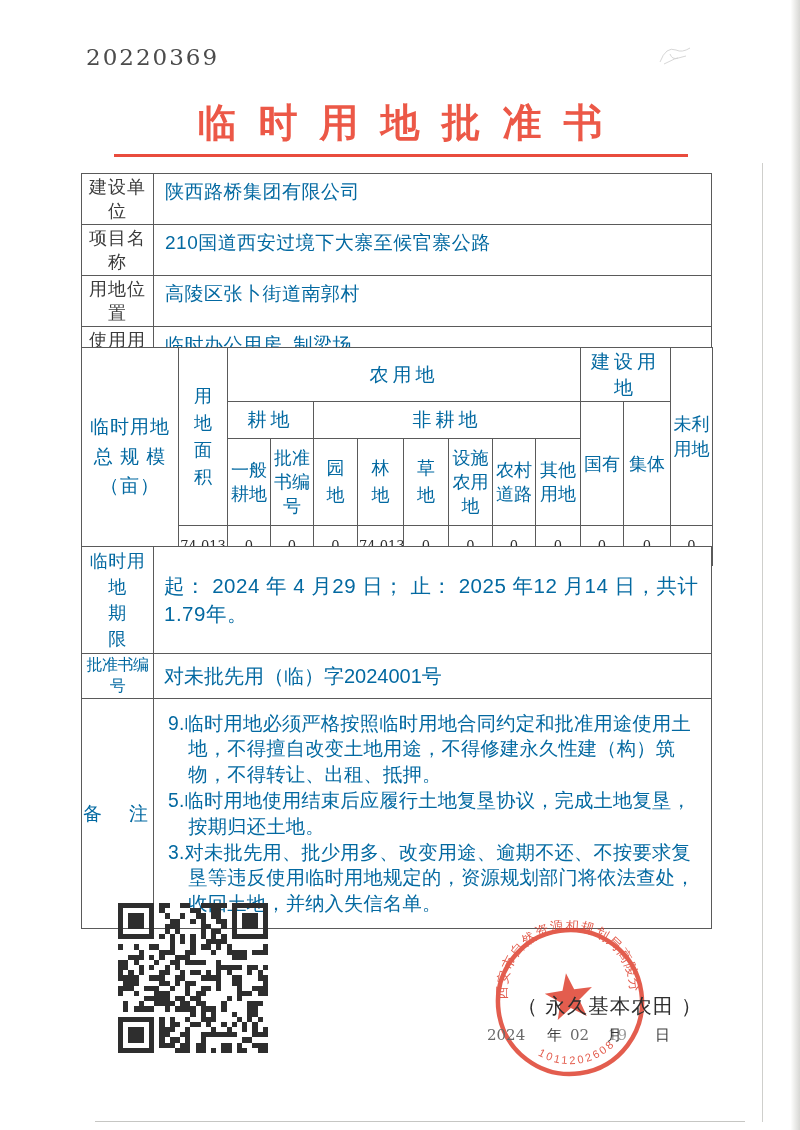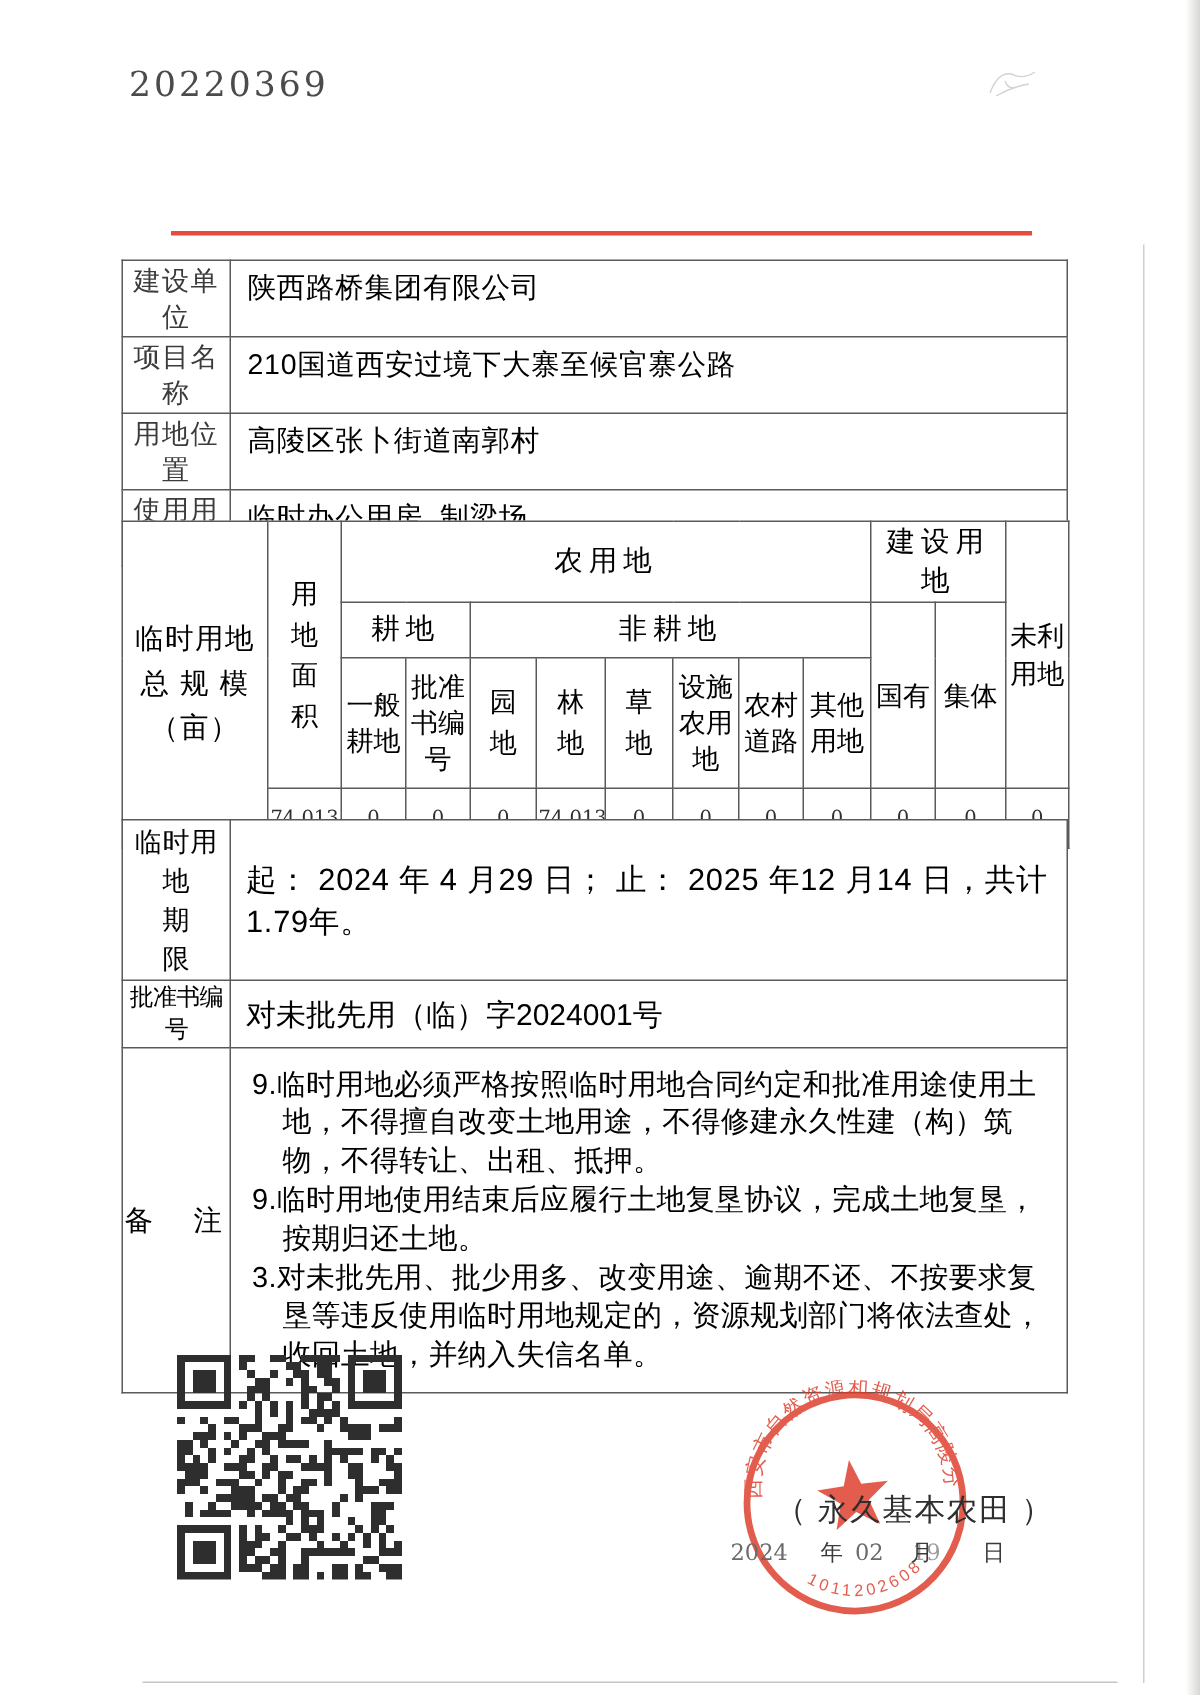--- a/index.html
+++ b/index.html
@@ -14,21 +14,21 @@
   .smudge{position:absolute;left:656px;top:38px;opacity:.45;}
 
   .doc-number{position:absolute;left:86px;top:44px;font-family:"DejaVu Serif",serif;
     font-size:23px;letter-spacing:2px;color:#4b4b4b;}
 
   .title{position:absolute;left:0;top:96px;width:800px;text-align:center;
     font-size:39px;font-weight:bold;letter-spacing:22px;text-indent:22px;color:#ec5847;}
   .title-underline{position:absolute;left:114px;top:154px;width:574px;height:3px;background:#e94c3d;}
 
   table{border-collapse:collapse;table-layout:fixed;position:absolute;left:81px;background:#fff;}
-  td,th{border:1px solid #5a5a5a;font-weight:normal;color:#000000;overflow:hidden;}
+  td,th{border:1px solid #5a5a5a;font-weight:normal;color:#0369a1;overflow:hidden;}
 
   
   #info-table{top:173px;width:631px;}
   #info-table .lbl{width:69px;text-align:center;font-size:18px;letter-spacing:1px;color:#3b3b3b;margin-left:36px;}
   #info-table tr{height:44px;}
   #info-table .val{padding:5px 8px 0 11px;vertical-align:top;font-size:19px;letter-spacing:.5px;}
 
   
   #scale-table{top:347px;width:631px;}
   #scale-table th{font-size:18px;line-height:1.35;padding:1px 2px;}
@@ -75,20 +75,21 @@
 
   <div class="edge-strip-right"></div>
   <div class="edge-right"></div>
   <div class="edge-bottom"></div>
   <svg class="smudge" width="48" height="36" viewBox="0 0 48 36">
     <path d="M4,24 Q10,8 20,12 Q26,15 34,10 M8,26 Q18,20 30,18 M14,16 Q16,22 22,20" stroke="#9a9a9a" stroke-width="0.9" fill="none"></path>
   </svg>
 
   <div class="doc-number">20220369</div>
 
+  <div class="title">临时用地批准书</div>
   <div class="title-underline"></div>
 
   <table id="info-table">
     <tbody>
         <tr>
       <td class="lbl">建设单位</td>
       <td class="val">陕西路桥集团有限公司</td>
     </tr>
     <tr>
       <td class="lbl">项目名称</td>
@@ -178,21 +179,21 @@
       <td class="term-val">起： 2024 年 4 月29 日； 止： 2025 年12 月14 日，共计1.79年。</td>
     </tr>
     <tr class="appr-row">
       <td class="lbl appr-lbl">批准书编号</td>
       <td class="appr-val">对未批先用（临）字2024001号</td>
     </tr>
     <tr class="remarks-row">
       <td class="lbl remarks-lbl">备　注</td>
       <td class="remarks-val">
         <p>9.临时用地必须严格按照临时用地合同约定和批准用途使用土地，不得擅自改变土地用途，不得修建永久性建（构）筑物，不得转让、出租、抵押。</p>
-        <p>9.临时用地使用结束后应履行土地复垦协议，完成土地复垦，按期归还土地。</p>
+        <p>5.临时用地使用结束后应履行土地复垦协议，完成土地复垦，按期归还土地。</p>
         <p>3.对未批先用、批少用多、改变用途、逾期不还、不按要求复垦等违反使用临时用地规定的，资源规划部门将依法查处，收回土地，并纳入失信名单。</p>
       </td>
     </tr>
   </tbody>
     </table>
 
   <div class="qr" id="qr-box"><svg width="150" height="150" viewBox="0 0 29 29" shape-rendering="crispEdges">
         <path fill="#2e2e2e" d="M0 0h1v1h-1zM1 0h1v1h-1zM2 0h1v1h-1zM3 0h1v1h-1zM4 0h1v1h-1zM5 0h1v1h-1zM6 0h1v1h-1zM8 0h1v1h-1zM9 0h1v1h-1zM12 0h1v1h-1zM13 0h1v1h-1zM16 0h1v1h-1zM17 0h1v1h-1zM18 0h1v1h-1zM19 0h1v1h-1zM20 0h1v1h-1zM22 0h1v1h-1zM23 0h1v1h-1zM24 0h1v1h-1zM25 0h1v1h-1zM26 0h1v1h-1zM27 0h1v1h-1zM28 0h1v1h-1zM0 1h1v1h-1zM6 1h1v1h-1zM8 1h1v1h-1zM14 1h1v1h-1zM15 1h1v1h-1zM18 1h1v1h-1zM19 1h1v1h-1zM22 1h1v1h-1zM28 1h1v1h-1zM0 2h1v1h-1zM2 2h1v1h-1zM3 2h1v1h-1zM4 2h1v1h-1zM6 2h1v1h-1zM9 2h1v1h-1zM12 2h1v1h-1zM15 2h1v1h-1zM16 2h1v1h-1zM18 2h1v1h-1zM19 2h1v1h-1zM22 2h1v1h-1zM24 2h1v1h-1zM25 2h1v1h-1zM26 2h1v1h-1zM28 2h1v1h-1zM0 3h1v1h-1zM2 3h1v1h-1zM3 3h1v1h-1zM4 3h1v1h-1zM6 3h1v1h-1zM10 3h1v1h-1zM11 3h1v1h-1zM14 3h1v1h-1zM16 3h1v1h-1zM19 3h1v1h-1zM20 3h1v1h-1zM22 3h1v1h-1zM24 3h1v1h-1zM25 3h1v1h-1zM26 3h1v1h-1zM28 3h1v1h-1zM0 4h1v1h-1zM2 4h1v1h-1zM3 4h1v1h-1zM4 4h1v1h-1zM6 4h1v1h-1zM9 4h1v1h-1zM10 4h1v1h-1zM11 4h1v1h-1zM16 4h1v1h-1zM17 4h1v1h-1zM20 4h1v1h-1zM22 4h1v1h-1zM24 4h1v1h-1zM25 4h1v1h-1zM26 4h1v1h-1zM28 4h1v1h-1zM0 5h1v1h-1zM6 5h1v1h-1zM9 5h1v1h-1zM11 5h1v1h-1zM16 5h1v1h-1zM18 5h1v1h-1zM19 5h1v1h-1zM22 5h1v1h-1zM28 5h1v1h-1zM0 6h1v1h-1zM1 6h1v1h-1zM2 6h1v1h-1zM3 6h1v1h-1zM4 6h1v1h-1zM5 6h1v1h-1zM6 6h1v1h-1zM8 6h1v1h-1zM10 6h1v1h-1zM12 6h1v1h-1zM14 6h1v1h-1zM16 6h1v1h-1zM18 6h1v1h-1zM20 6h1v1h-1zM22 6h1v1h-1zM23 6h1v1h-1zM24 6h1v1h-1zM25 6h1v1h-1zM26 6h1v1h-1zM27 6h1v1h-1zM28 6h1v1h-1zM10 7h1v1h-1zM12 7h1v1h-1zM14 7h1v1h-1zM17 7h1v1h-1zM18 7h1v1h-1zM19 7h1v1h-1zM20 7h1v1h-1zM0 8h1v1h-1zM3 8h1v1h-1zM6 8h1v1h-1zM7 8h1v1h-1zM10 8h1v1h-1zM14 8h1v1h-1zM16 8h1v1h-1zM17 8h1v1h-1zM19 8h1v1h-1zM21 8h1v1h-1zM28 8h1v1h-1zM4 9h1v1h-1zM8 9h1v1h-1zM9 9h1v1h-1zM10 9h1v1h-1zM13 9h1v1h-1zM14 9h1v1h-1zM18 9h1v1h-1zM21 9h1v1h-1zM22 9h1v1h-1zM23 9h1v1h-1zM24 9h1v1h-1zM26 9h1v1h-1zM27 9h1v1h-1zM28 9h1v1h-1zM2 10h1v1h-1zM3 10h1v1h-1zM4 10h1v1h-1zM6 10h1v1h-1zM8 10h1v1h-1zM11 10h1v1h-1zM12 10h1v1h-1zM13 10h1v1h-1zM22 10h1v1h-1zM23 10h1v1h-1zM24 10h1v1h-1zM0 11h1v1h-1zM1 11h1v1h-1zM3 11h1v1h-1zM7 11h1v1h-1zM10 11h1v1h-1zM11 11h1v1h-1zM13 11h1v1h-1zM14 11h1v1h-1zM15 11h1v1h-1zM16 11h1v1h-1zM19 11h1v1h-1zM0 12h1v1h-1zM1 12h1v1h-1zM4 12h1v1h-1zM6 12h1v1h-1zM9 12h1v1h-1zM11 12h1v1h-1zM19 12h1v1h-1zM20 12h1v1h-1zM21 12h1v1h-1zM22 12h1v1h-1zM23 12h1v1h-1zM25 12h1v1h-1zM26 12h1v1h-1zM28 12h1v1h-1zM0 13h1v1h-1zM2 13h1v1h-1zM4 13h1v1h-1zM8 13h1v1h-1zM9 13h1v1h-1zM12 13h1v1h-1zM14 13h1v1h-1zM15 13h1v1h-1zM17 13h1v1h-1zM19 13h1v1h-1zM21 13h1v1h-1zM25 13h1v1h-1zM27 13h1v1h-1zM0 14h1v1h-1zM1 14h1v1h-1zM2 14h1v1h-1zM3 14h1v1h-1zM6 14h1v1h-1zM7 14h1v1h-1zM8 14h1v1h-1zM11 14h1v1h-1zM12 14h1v1h-1zM16 14h1v1h-1zM17 14h1v1h-1zM18 14h1v1h-1zM19 14h1v1h-1zM22 14h1v1h-1zM23 14h1v1h-1zM27 14h1v1h-1zM28 14h1v1h-1zM1 15h1v1h-1zM2 15h1v1h-1zM3 15h1v1h-1zM8 15h1v1h-1zM9 15h1v1h-1zM11 15h1v1h-1zM13 15h1v1h-1zM14 15h1v1h-1zM19 15h1v1h-1zM22 15h1v1h-1zM23 15h1v1h-1zM28 15h1v1h-1zM0 16h1v1h-1zM1 16h1v1h-1zM2 16h1v1h-1zM5 16h1v1h-1zM6 16h1v1h-1zM7 16h1v1h-1zM10 16h1v1h-1zM13 16h1v1h-1zM16 16h1v1h-1zM17 16h1v1h-1zM19 16h1v1h-1zM23 16h1v1h-1zM26 16h1v1h-1zM27 16h1v1h-1zM28 16h1v1h-1zM0 17h1v1h-1zM3 17h1v1h-1zM7 17h1v1h-1zM8 17h1v1h-1zM9 17h1v1h-1zM13 17h1v1h-1zM15 17h1v1h-1zM16 17h1v1h-1zM23 17h1v1h-1zM24 17h1v1h-1zM25 17h1v1h-1zM27 17h1v1h-1zM28 17h1v1h-1zM5 18h1v1h-1zM6 18h1v1h-1zM7 18h1v1h-1zM8 18h1v1h-1zM9 18h1v1h-1zM11 18h1v1h-1zM12 18h1v1h-1zM14 18h1v1h-1zM15 18h1v1h-1zM21 18h1v1h-1zM23 18h1v1h-1zM1 19h1v1h-1zM4 19h1v1h-1zM7 19h1v1h-1zM8 19h1v1h-1zM9 19h1v1h-1zM10 19h1v1h-1zM12 19h1v1h-1zM13 19h1v1h-1zM15 19h1v1h-1zM16 19h1v1h-1zM20 19h1v1h-1zM25 19h1v1h-1zM26 19h1v1h-1zM27 19h1v1h-1zM1 20h1v1h-1zM3 20h1v1h-1zM4 20h1v1h-1zM5 20h1v1h-1zM6 20h1v1h-1zM9 20h1v1h-1zM11 20h1v1h-1zM12 20h1v1h-1zM13 20h1v1h-1zM14 20h1v1h-1zM16 20h1v1h-1zM17 20h1v1h-1zM18 20h1v1h-1zM20 20h1v1h-1zM25 20h1v1h-1zM26 20h1v1h-1zM14 21h1v1h-1zM16 21h1v1h-1zM18 21h1v1h-1zM22 21h1v1h-1zM25 21h1v1h-1zM26 21h1v1h-1zM0 22h1v1h-1zM1 22h1v1h-1zM2 22h1v1h-1zM3 22h1v1h-1zM4 22h1v1h-1zM5 22h1v1h-1zM6 22h1v1h-1zM8 22h1v1h-1zM10 22h1v1h-1zM13 22h1v1h-1zM16 22h1v1h-1zM17 22h1v1h-1zM18 22h1v1h-1zM23 22h1v1h-1zM25 22h1v1h-1zM27 22h1v1h-1zM0 23h1v1h-1zM6 23h1v1h-1zM8 23h1v1h-1zM10 23h1v1h-1zM11 23h1v1h-1zM14 23h1v1h-1zM15 23h1v1h-1zM17 23h1v1h-1zM20 23h1v1h-1zM22 23h1v1h-1zM24 23h1v1h-1zM26 23h1v1h-1zM0 24h1v1h-1zM2 24h1v1h-1zM3 24h1v1h-1zM4 24h1v1h-1zM6 24h1v1h-1zM8 24h1v1h-1zM9 24h1v1h-1zM10 24h1v1h-1zM13 24h1v1h-1zM18 24h1v1h-1zM21 24h1v1h-1zM24 24h1v1h-1zM26 24h1v1h-1zM28 24h1v1h-1zM0 25h1v1h-1zM2 25h1v1h-1zM3 25h1v1h-1zM4 25h1v1h-1zM6 25h1v1h-1zM8 25h1v1h-1zM9 25h1v1h-1zM12 25h1v1h-1zM13 25h1v1h-1zM16 25h1v1h-1zM17 25h1v1h-1zM18 25h1v1h-1zM19 25h1v1h-1zM20 25h1v1h-1zM21 25h1v1h-1zM22 25h1v1h-1zM26 25h1v1h-1zM27 25h1v1h-1zM28 25h1v1h-1zM0 26h1v1h-1zM2 26h1v1h-1zM3 26h1v1h-1zM4 26h1v1h-1zM6 26h1v1h-1zM8 26h1v1h-1zM10 26h1v1h-1zM11 26h1v1h-1zM13 26h1v1h-1zM16 26h1v1h-1zM24 26h1v1h-1zM25 26h1v1h-1zM0 27h1v1h-1zM6 27h1v1h-1zM8 27h1v1h-1zM9 27h1v1h-1zM10 27h1v1h-1zM12 27h1v1h-1zM13 27h1v1h-1zM15 27h1v1h-1zM16 27h1v1h-1zM20 27h1v1h-1zM21 27h1v1h-1zM23 27h1v1h-1zM26 27h1v1h-1zM27 27h1v1h-1zM28 27h1v1h-1zM0 28h1v1h-1zM1 28h1v1h-1zM2 28h1v1h-1zM3 28h1v1h-1zM4 28h1v1h-1zM5 28h1v1h-1zM6 28h1v1h-1zM11 28h1v1h-1zM12 28h1v1h-1zM13 28h1v1h-1zM15 28h1v1h-1zM16 28h1v1h-1zM18 28h1v1h-1zM20 28h1v1h-1zM21 28h1v1h-1zM23 28h1v1h-1zM24 28h1v1h-1zM27 28h1v1h-1zM28 28h1v1h-1z"></path>
       </svg></div>
 

